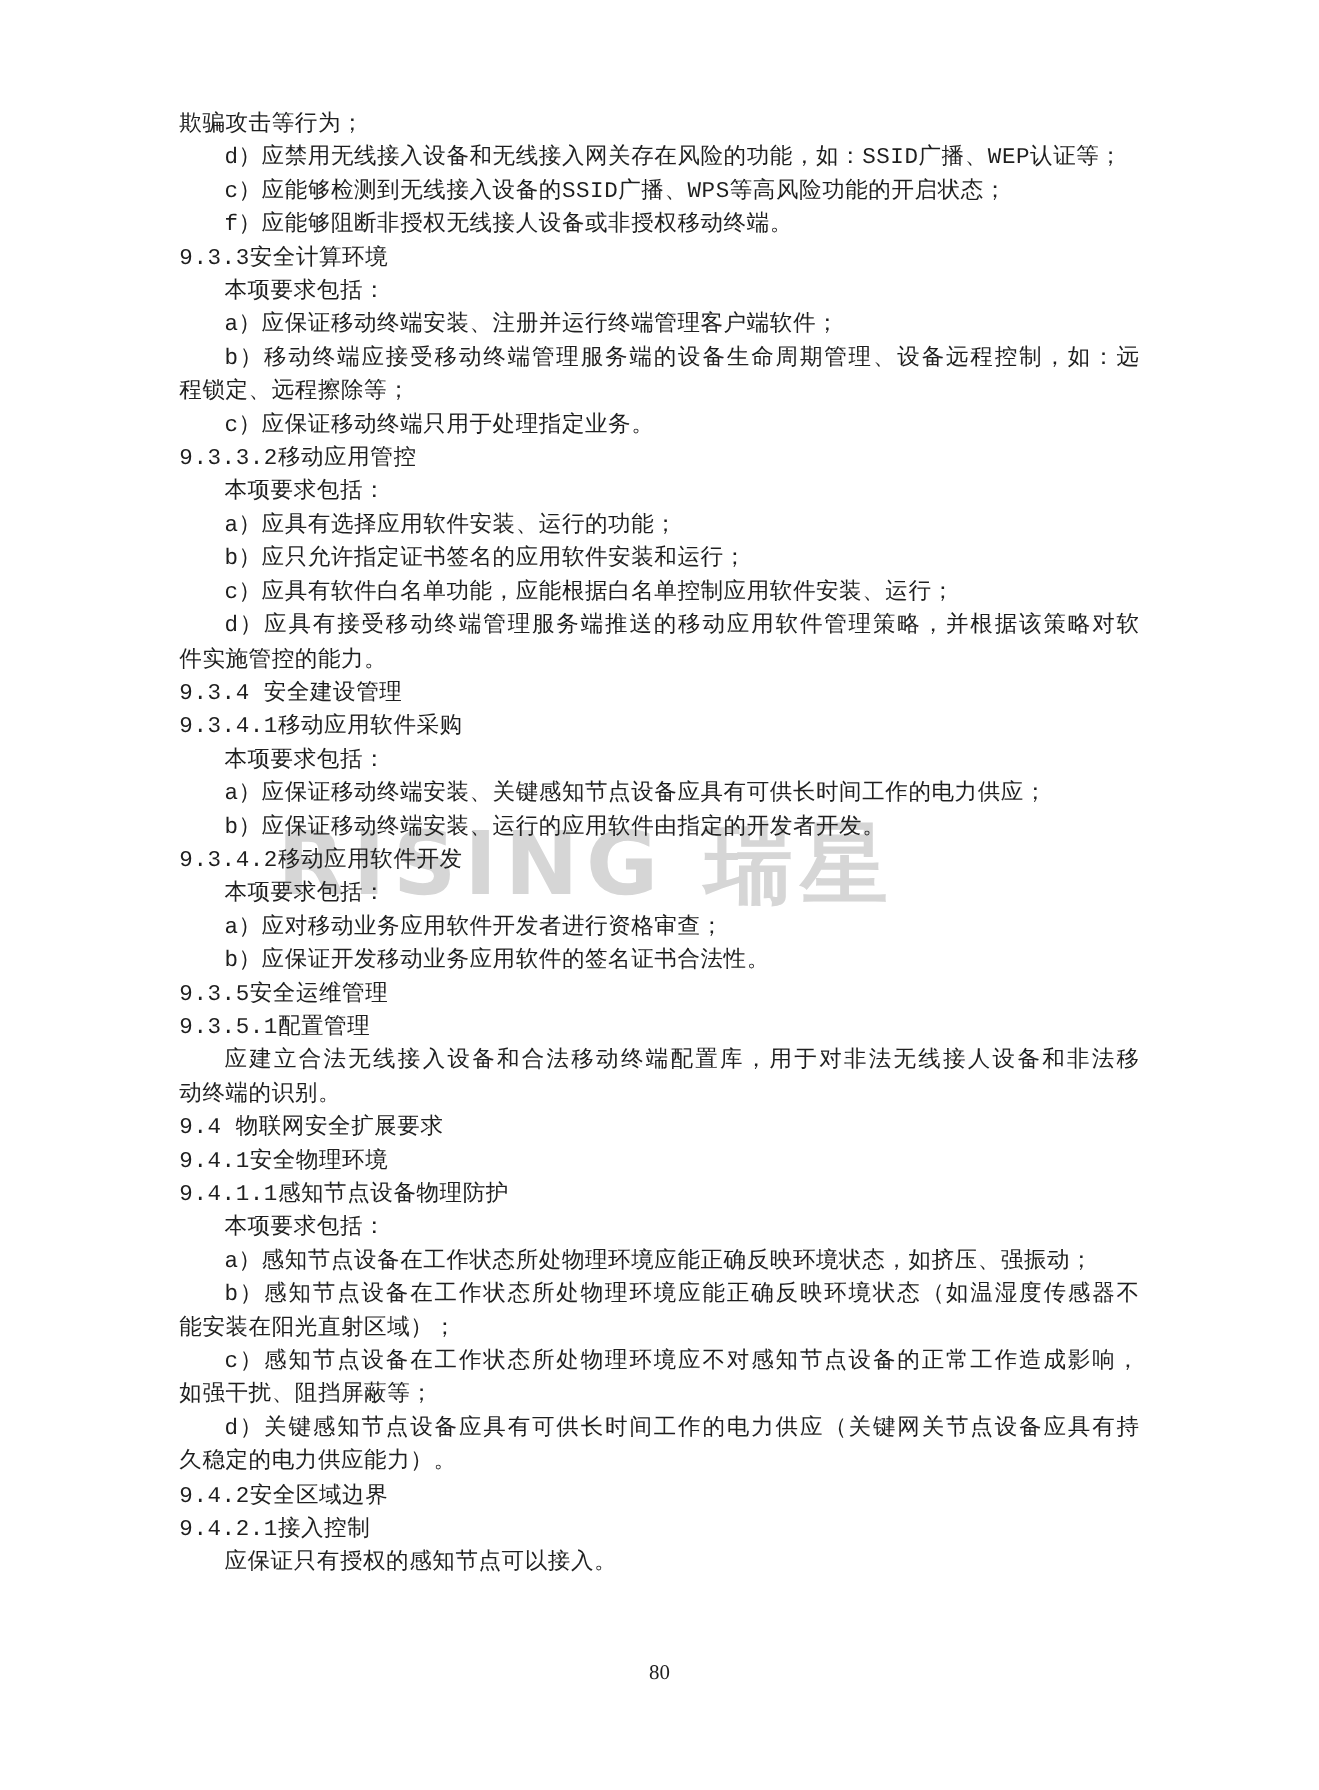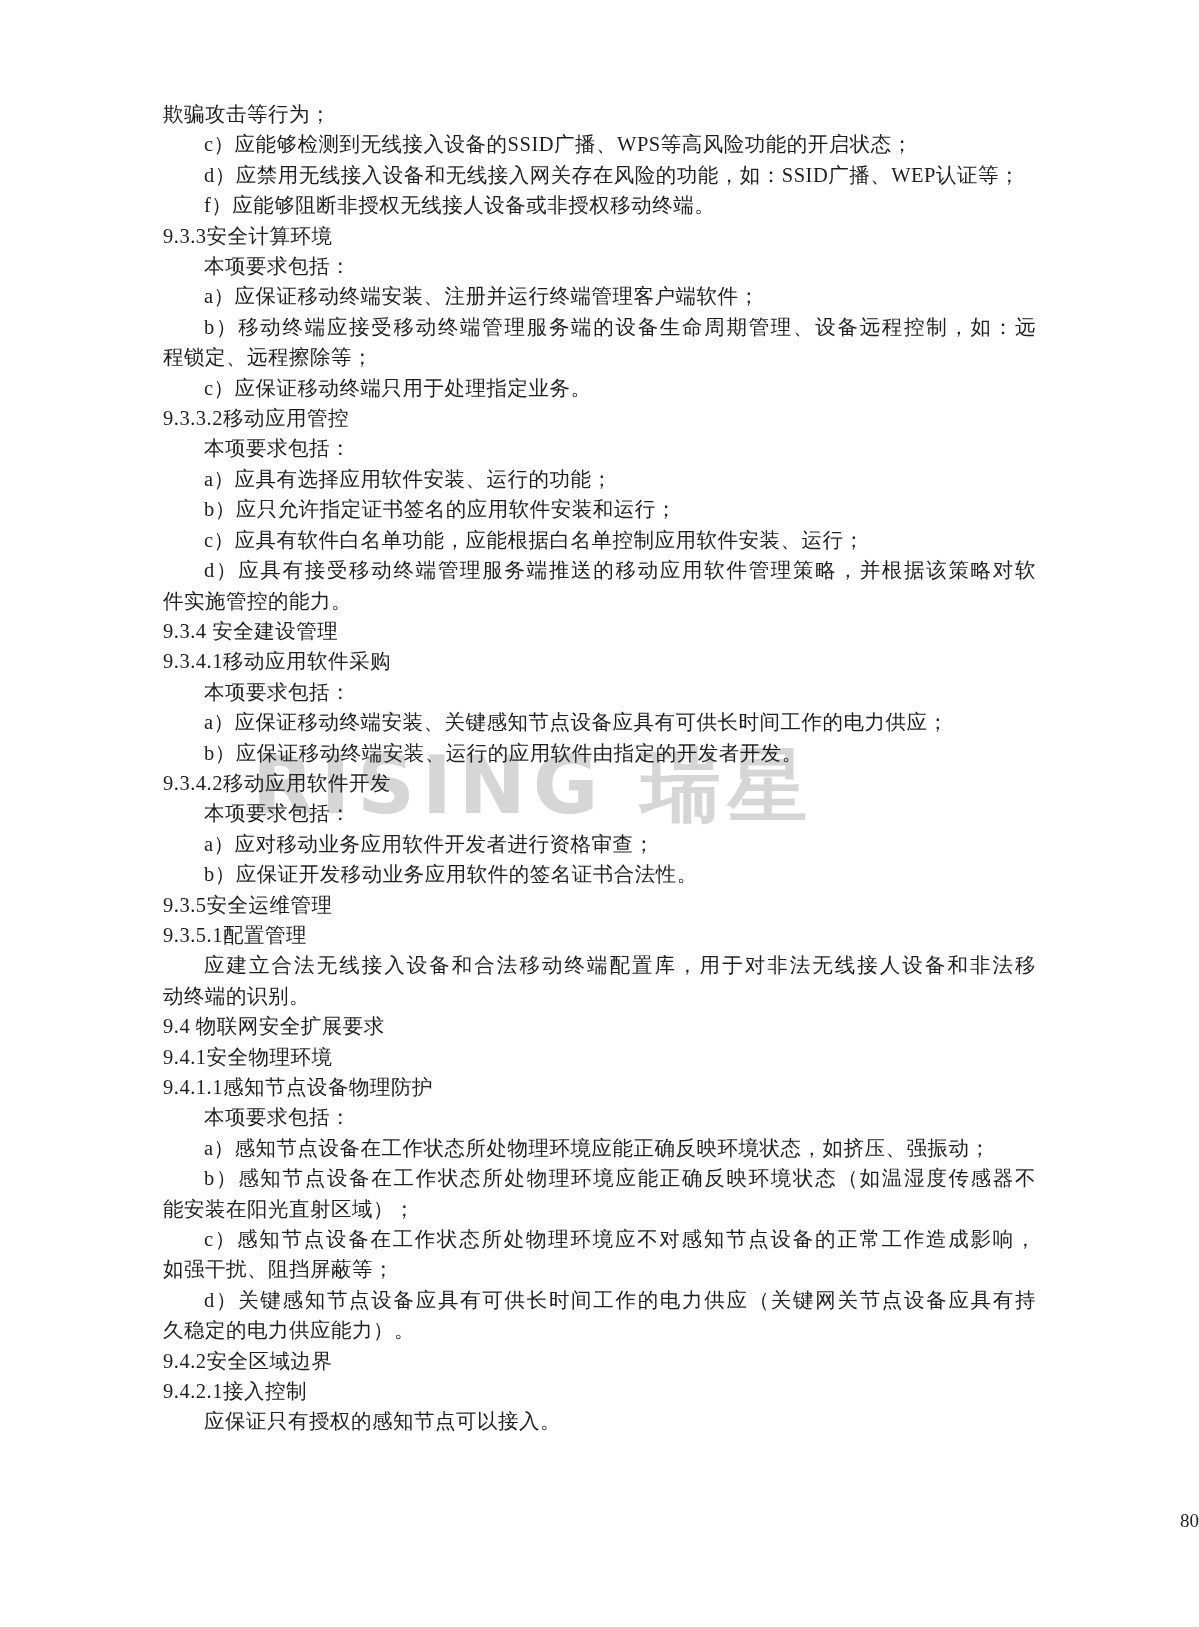--- a/index.html
+++ b/index.html
@@ -29,20 +29,21 @@
     letter-spacing: 7px;
     color: #d6d6d6;
     white-space: nowrap;
     user-select: none;
   }
   .content {
     position: relative;
     z-index: 1;
     padding: 99px 100px 0 163px;
     width: 873px;
+    font-family: Liberation Mono, monospace;
   }
   .line {
     font-size: 20.5px;
     line-height: 30.4px;
     white-space: nowrap;
     letter-spacing: 0.5px;
   }
   .line.indent {
     text-indent: 2em;
   }
@@ -51,35 +52,35 @@
     text-align: justify;
     text-align-last: justify;
     text-justify: inter-character;
   }
   .page-number {
     position: absolute;
     left: 0;
     right: 0;
     top: 1510px;
     z-index: 1;
-    text-align: right;
+    text-align: center;
     font-size: 19px;
     color: #1f1f1f;
   }
 </style>
 </head>
 <body>
 
 <div class="page">
   <div class="watermark">RISING 瑞星</div>
 
   <div class="content">
       <div class="line">欺骗攻击等行为；</div>
+      <div class="line indent">d）应禁用无线接入设备和无线接入网关存在风险的功能，如：SSID广播、WEP认证等；</div>
       <div class="line indent">c）应能够检测到无线接入设备的SSID广播、WPS等高风险功能的开启状态；</div>
-      <div class="line indent">d）应禁用无线接入设备和无线接入网关存在风险的功能，如：SSID广播、WEP认证等；</div>
       <div class="line indent">f）应能够阻断非授权无线接人设备或非授权移动终端。</div>
       <div class="line">9.3.3安全计算环境</div>
       <div class="line indent">本项要求包括：</div>
       <div class="line indent">a）应保证移动终端安装、注册并运行终端管理客户端软件；</div>
       <div class="line indent fill">b）移动终端应接受移动终端管理服务端的设备生命周期管理、设备远程控制，如：远</div>
       <div class="line">程锁定、远程擦除等；</div>
       <div class="line indent">c）应保证移动终端只用于处理指定业务。</div>
       <div class="line">9.3.3.2移动应用管控</div>
       <div class="line indent">本项要求包括：</div>
       <div class="line indent">a）应具有选择应用软件安装、运行的功能；</div>

